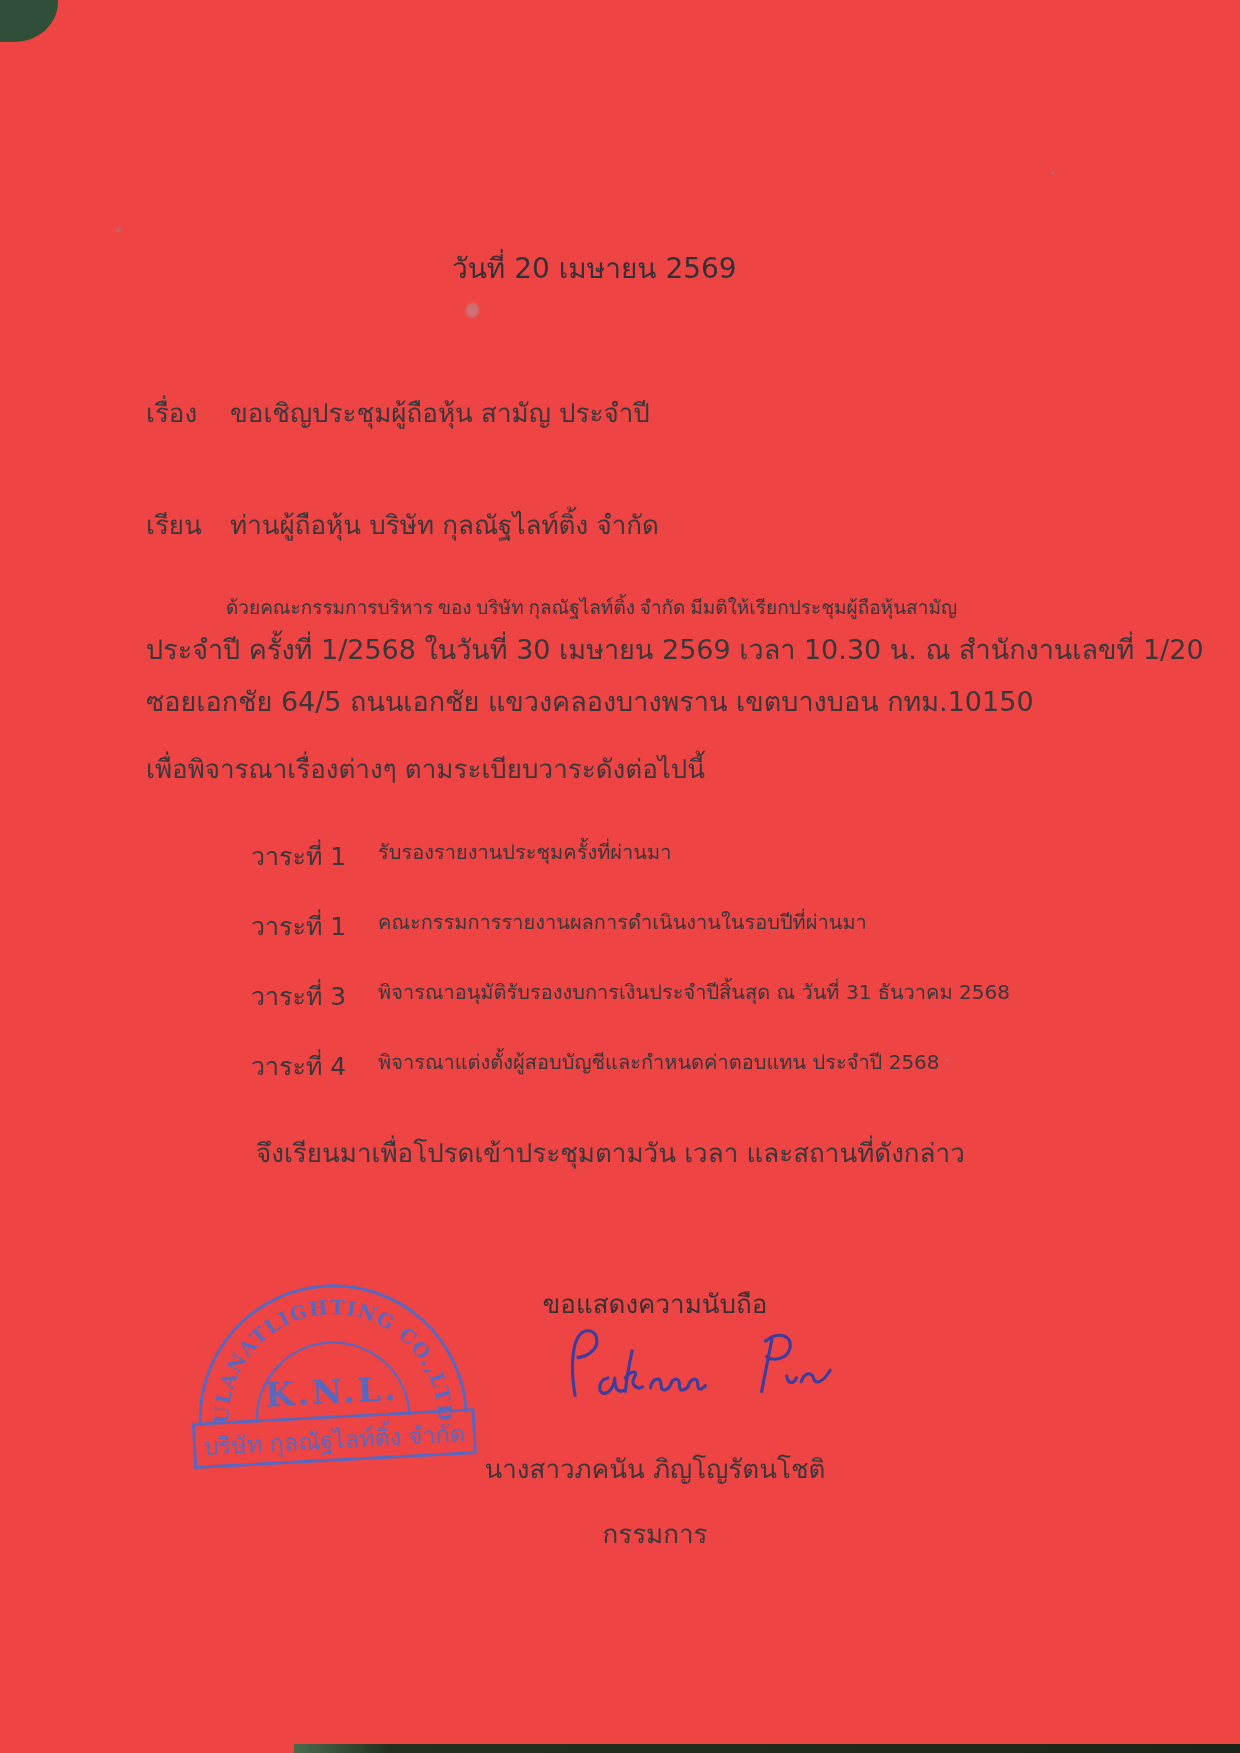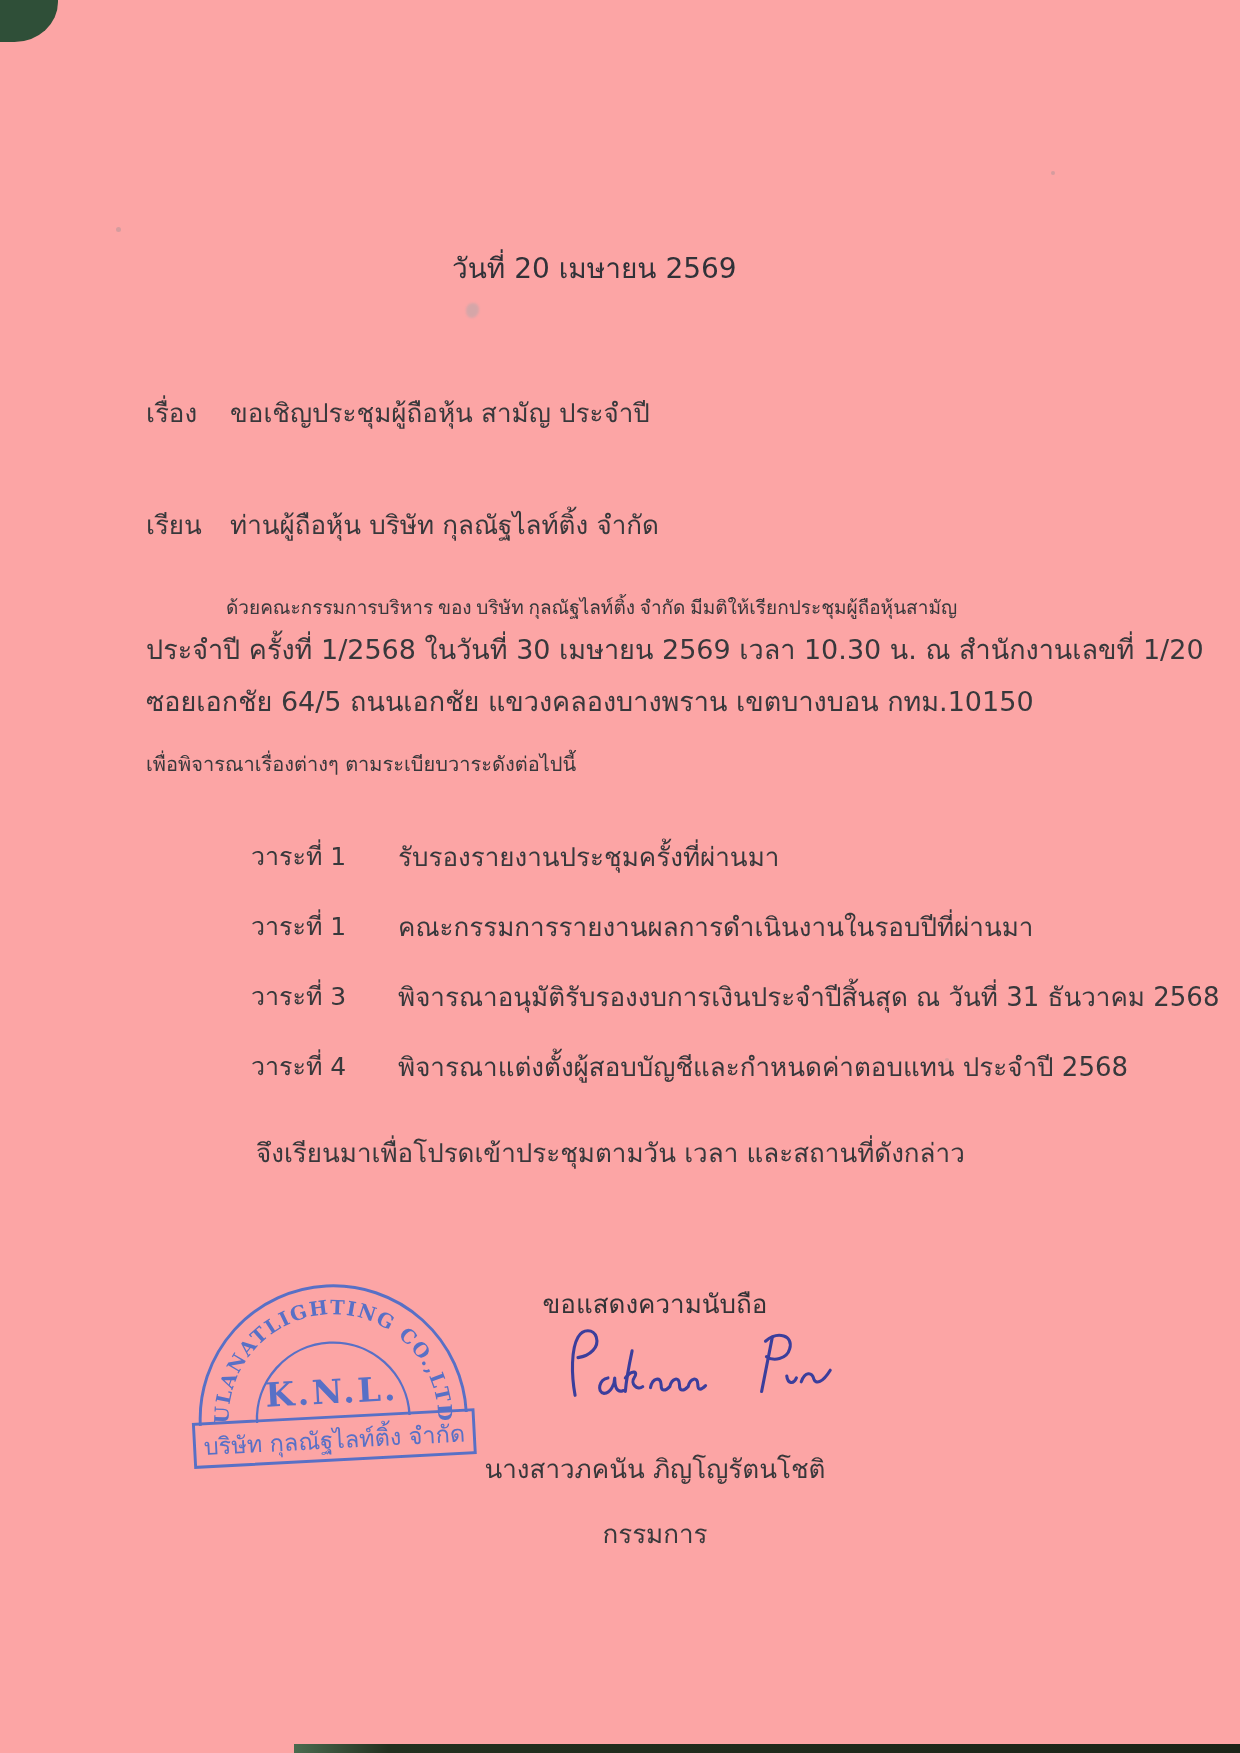--- a/index.html
+++ b/index.html
@@ -1,38 +1,38 @@
 <!DOCTYPE html>
 <html lang="th"><head>
 <meta charset="utf-8">
 <style>
   html,body{margin:0;padding:0;background:#e8e8e8;}
   .page{
     position:relative;
     width:1240px;height:1753px;
     margin:0 auto;
-    background:#fca5a5;
+    background:#ef4444;
     font-family:"DejaVu Sans","Liberation Sans",sans-serif;
     color:#38383b;
     overflow:hidden;
   }
   .abs{position:absolute;white-space:nowrap;}
   .date-line{left:452px;top:246px;font-size:28px;color:#303238;}
   .doc-label{font-size:26px;}
   .doc-text{font-size:26px;}
   .subject-label{left:146px;top:392px;}
   .subject-text{left:230px;top:392px;}
   .to-label{left:146px;top:504px;}
   .to-text{left:230px;top:504px;}
   .body-line1{left:226px;top:592px;font-size:19px;font-family:Liberation Serif, serif;}
   .body-line2{left:146px;top:628px;font-size:27px;}
   .body-line3{left:146px;top:680px;font-size:27px;}
-  .purpose-line{left:146px;top:748px;font-size:20px;}
+  .purpose-line{left:146px;top:748px;font-size:26px;}
   .agenda-label{left:251px;font-size:25px;}
-  .agenda-text{left:398px;font-size:26px;}
+  .agenda-text{left:378px;font-size:20px;}
   .ag1{top:836px;} .ag2{top:906px;} .ag3{top:976px;} .ag4{top:1046px;}
   .closing-line{left:256px;top:1132px;font-size:26px;}
   .center-col{left:455px;width:400px;text-align:center;}
   .regards-line{top:1283px;font-size:26px;color:#333336;}
   .signer-name{top:1448px;font-size:26px;}
   .signer-position{top:1513px;font-size:26px;}
   .signature-svg{position:absolute;left:548px;top:1318px;width:290px;height:auto;}
   .stamp-wrap{position:absolute;left:184px;top:1280px;width:294px;transform:rotate(-3deg);opacity:.92;}
   .corner-artifact{
     position:absolute;left:0;top:0;width:58px;height:42px;

